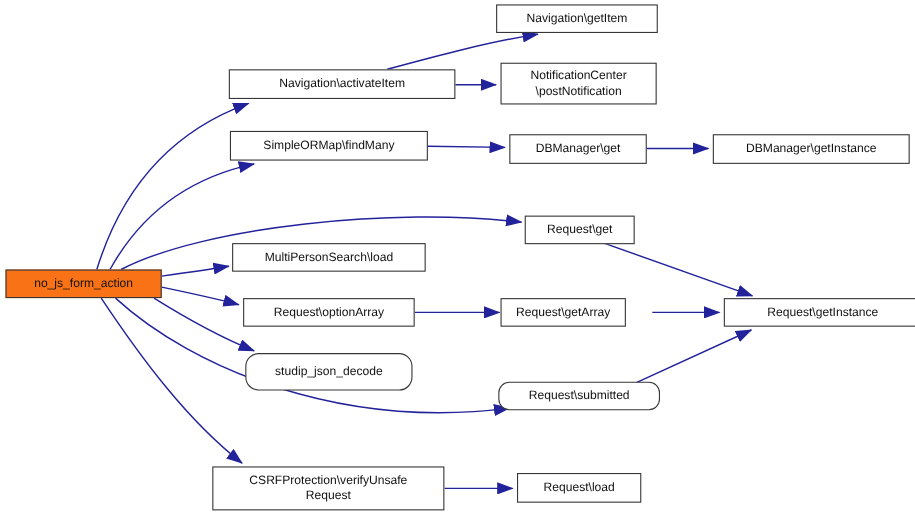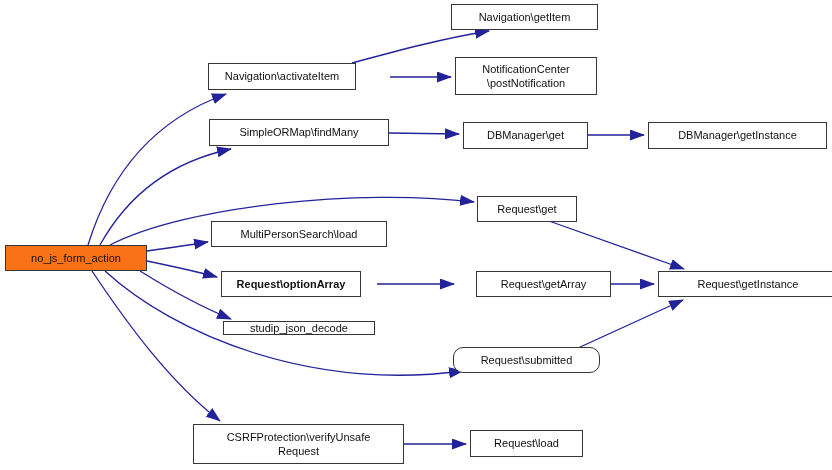--- a/index.html
+++ b/index.html
@@ -63,21 +63,21 @@
       <path d="M549,221 L684,269" class="edge" stroke="#22229b" marker-end="url(#arrowhead)"></path>
       <path d="M377,284 L454,284" class="edge" stroke="#22229b" marker-end="url(#arrowhead)"></path>
       <path d="M593,284 L654,284" class="edge" stroke="#22229b" marker-end="url(#arrowhead)"></path>
       <path d="M578,348 L683,300" class="edge" stroke="#22229b" marker-end="url(#arrowhead)"></path>
       <path d="M404,444 L466,444" class="edge" stroke="#22229b" marker-end="url(#arrowhead)"></path>
     </svg>
   <div id="node-layer">
       <div class="node highlight" style="left: 5px; top: 245px; width: 142px; height: 26px;">
         <span class="node-label">no_js_form_action</span>
       </div>
-      <div class="node" style="left: 208px; top: 63px; width: 148px; height: 27px;">
+      <div class="node" style="left: 208px; top: 63px; width: 206px; height: 27px;">
         <span class="node-label">Navigation\activateItem</span>
       </div>
       <div class="node" style="left: 209px; top: 119px; width: 180px; height: 27px;">
         <span class="node-label">SimpleORMap\findMany</span>
       </div>
       <div class="node" style="left: 451px; top: 4px; width: 147px; height: 26px;">
         <span class="node-label">Navigation\getItem</span>
       </div>
       <div class="node" style="left: 455px; top: 57px; width: 142px; height: 38px;">
         <span class="node-label">NotificationCenter
@@ -88,30 +88,30 @@
       </div>
       <div class="node" style="left: 648px; top: 122px; width: 179px; height: 27px;">
         <span class="node-label">DBManager\getInstance</span>
       </div>
       <div class="node" style="left: 477px; top: 196px; width: 100px; height: 26px;">
         <span class="node-label">Request\get</span>
       </div>
       <div class="node" style="left: 211px; top: 221px; width: 176px; height: 26px;">
         <span class="node-label">MultiPersonSearch\load</span>
       </div>
-      <div class="node" style="left: 221px; top: 271px; width: 140px; height: 26px; font-weight: bold;">
+      <div class="node" style="left: 221px; top: 271px; width: 156px; height: 26px;">
         <span class="node-label">Request\optionArray</span>
       </div>
-      <div class="node" style="left: 476px; top: 271px; width: 135px; height: 26px;">
+      <div class="node" style="left: 455px; top: 271px; width: 114px; height: 26px;">
         <span class="node-label">Request\getArray</span>
       </div>
       <div class="node" style="left: 658px; top: 271px; width: 180px; height: 26px;">
         <span class="node-label">Request\getInstance</span>
       </div>
-      <div class="node" style="left: 223px; top: 321px; width: 152px; height: 14px;">
+      <div class="node" style="left: 223px; top: 321px; width: 152px; height: 34px; border-radius: 12px;">
         <span class="node-label">studip_json_decode</span>
       </div>
       <div class="node" style="left: 453px; top: 347px; width: 147px; height: 26px; border-radius: 10px;">
         <span class="node-label">Request\submitted</span>
       </div>
       <div class="node" style="left: 193px; top: 424px; width: 211px; height: 40px;">
         <span class="node-label">CSRFProtection\verifyUnsafe
 Request</span>
       </div>
       <div class="node" style="left: 470px; top: 430px; width: 113px; height: 27px;">

